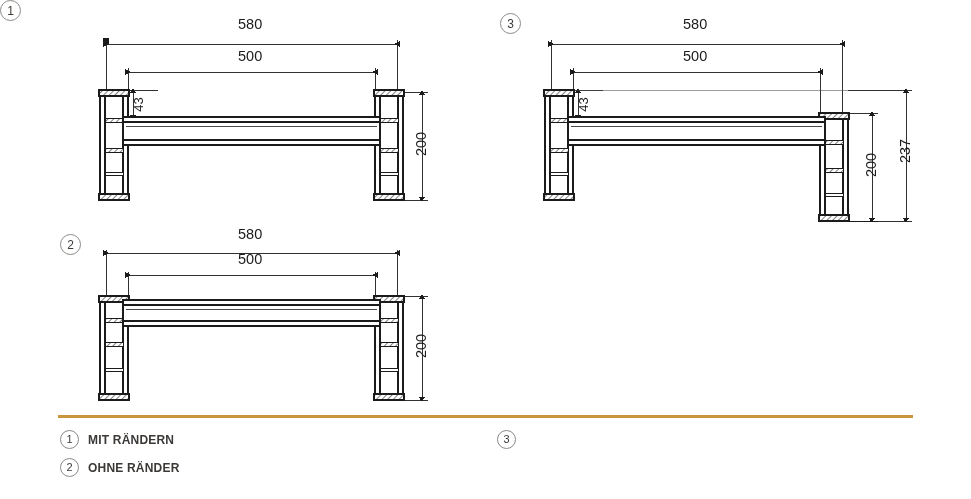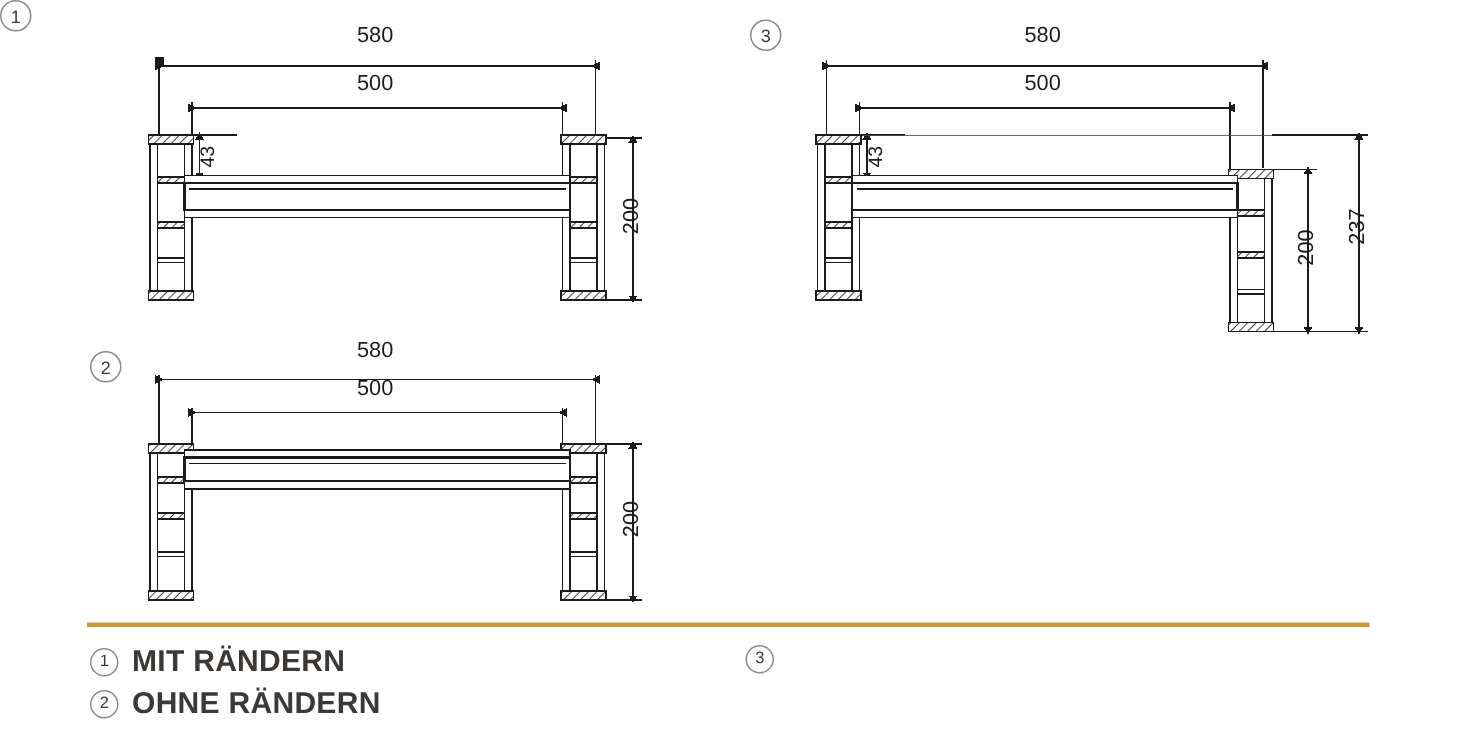--- a/index.html
+++ b/index.html
@@ -28,21 +28,21 @@
   .leg-2{left:60px;top:458px;}
   .leg-3{left:497px;top:430px;}
   .circ{
     width:17px;height:17px;border:1px solid #8d8a86;border-radius:50%;
     display:flex;align-items:center;justify-content:center;
     font-size:11px;line-height:1;color:#3d3a37;
     font-family:"Liberation Sans", sans-serif;
     flex:0 0 auto;
   }
   .leg-txt{
-    font-size:20px;font-weight:bold;letter-spacing:0.2px;
+    font-size:12px;font-weight:bold;letter-spacing:0.2px;
     color:#3b3836;white-space:nowrap;
   }
 
   
   .marker{
     position:absolute;width:19px;height:19px;border:1px solid #8d8a86;border-radius:50%;
     display:flex;align-items:center;justify-content:center;
     font-size:12px;color:#3d3a37;pointer-events:auto;
   }
   .m2{left:60px;top:234px;}
@@ -314,20 +314,20 @@
     <div class="dim vert" style="left:893px;top:143px;">237</div>
 
     <div class="rule"></div>
 
     <div class="leg-item leg-1">
       <div class="circ">1</div>
       <div class="leg-txt">MIT RÄNDERN</div>
     </div>
     <div class="leg-item leg-2">
       <div class="circ">2</div>
-      <div class="leg-txt">OHNE RÄNDERN</div>
+      <div class="leg-txt">OHNE RÄNDER</div>
     </div>
     <div class="leg-item leg-3">
       <div class="circ">3</div>
     </div>
 
   </div>
 </div>
 
 </body></html>

